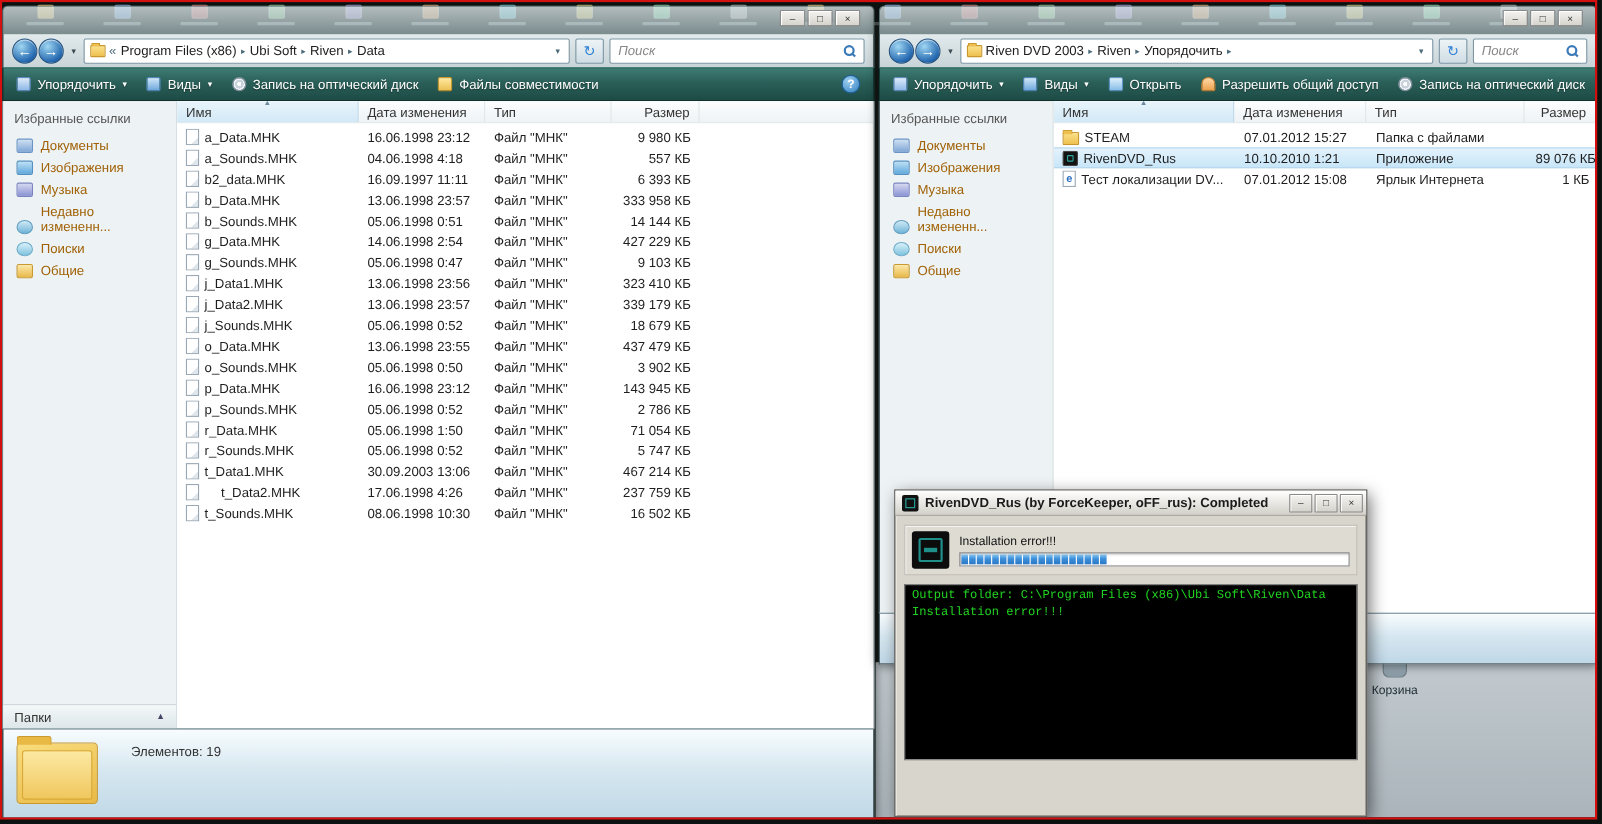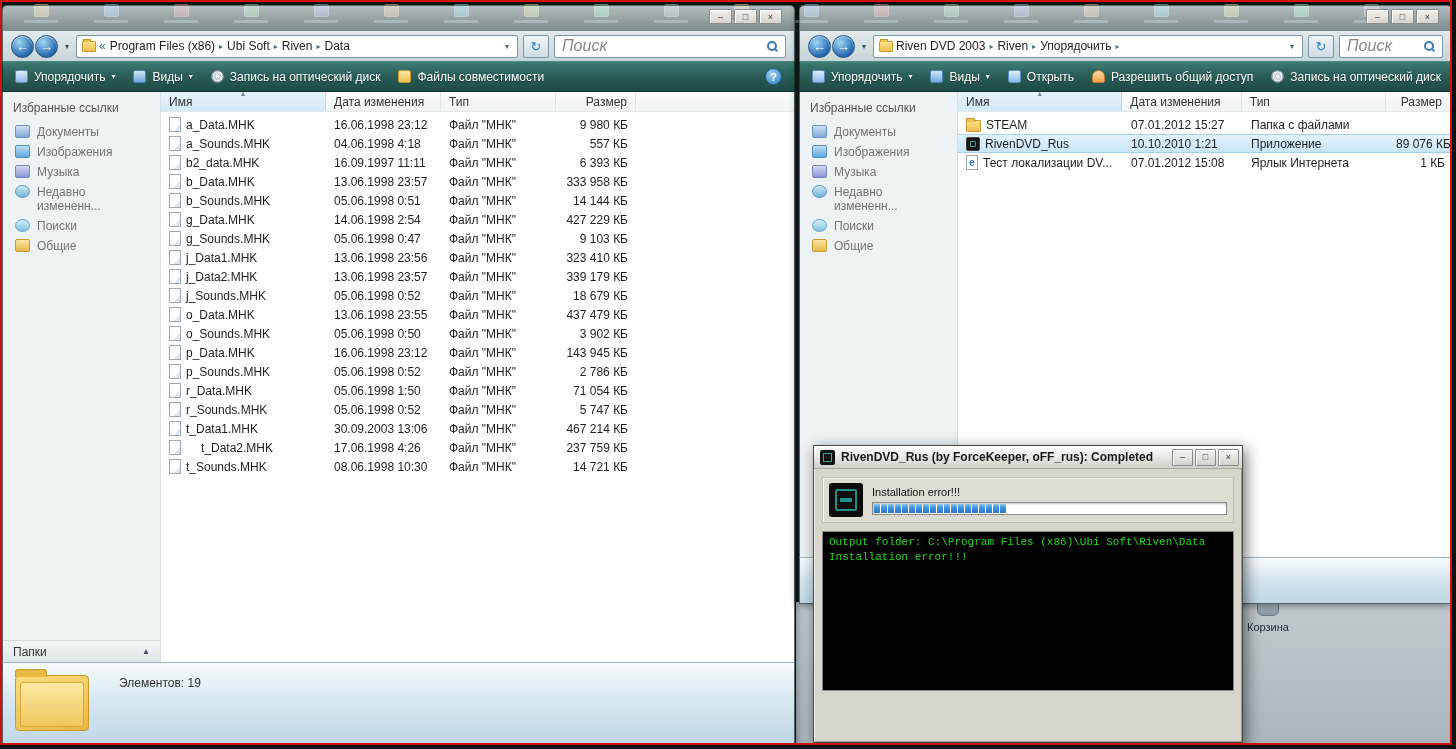--- a/index.html
+++ b/index.html
@@ -51,21 +51,21 @@
   .mini-folder::before { content:""; position:absolute; top:-3px; left:0; width:6px; height:2px; background:#eec04f;
                  border:1px solid #c9992f; border-bottom:none; border-radius:1px 1px 0 0; }
   .crumbs { display:flex; align-items:center; gap:4px; overflow:hidden; white-space:nowrap; }
   .crumb { cursor:pointer; }
   .crumb-sep { font-size:8px; color:#4a6a78; }
   .crumb-sep.ovf { font-size:12px; }
   .addr-caret { margin-left:auto; font-size:8px; color:#4a6a78; padding:0 3px; cursor:pointer; }
   .refreshbtn { width:26px; height:23px; flex:0 0 auto; background:linear-gradient(#eef4f7,#cfdde4); border:1px solid #7d97a5;
                 border-radius:2px; color:#2b7fd4; font-size:13px; display:flex; align-items:center; justify-content:center; cursor:pointer; }
   .searchbox { width:232px; height:23px; flex:0 0 auto; background:#fff; border:1px solid #7d97a5; border-radius:2px;
-               display:flex; align-items:center; padding:0 7px; font-size:16px; cursor:text; }
+               display:flex; align-items:center; padding:0 7px; font-size:12px; cursor:text; }
   .win-right .searchbox { width:104px; }
   .search-ph { color:#888; font-style:italic; }
   .mag { width:11px; height:11px; position:relative; margin-left:auto; }
   .mag::before { content:""; position:absolute; width:6px; height:6px; border:2px solid #3a7ab8; border-radius:50%; left:0; top:0; }
   .mag::after { content:""; position:absolute; width:4px; height:2px; background:#3a7ab8; transform:rotate(45deg); left:7px; top:8px; }
 
   .toolbar { height:31px; background:linear-gradient(#3e7c74,#2a5f58 45%,#1d4b45);
              border-left:1px solid #123a36; border-right:1px solid #123a36; border-top:1px solid #4a8a80; border-bottom:1px solid #10312e;
              display:flex; align-items:center; padding:0 12px; gap:18px; color:#fff; font-size:12px; }
   .tb-item { display:flex; align-items:center; gap:6px; cursor:pointer; text-shadow:0 1px 1px rgba(0,0,0,.45); white-space:nowrap; }
@@ -81,21 +81,21 @@
   .helpbtn { margin-left:auto; width:17px; height:17px; border-radius:50%; flex:0 0 auto;
              background:radial-gradient(circle at 35% 30%,#9fd0f0,#2f7fc0); color:#fff; font-size:11px; font-weight:bold;
              display:flex; align-items:center; justify-content:center; border:1px solid #1f5f96; cursor:pointer; }
 
   .main { display:flex; background:#fff; border-left:1px solid #50646a; border-right:1px solid #50646a; }
   .win-left  .main { height:570px; }
   .win-right .main { height:465px; }
 
   .sidebar { width:158px; background:#edf2f4; border-right:1px solid #d8dfe2; display:flex; flex-direction:column; }
   .side-title { padding:9px 10px 7px; color:#555; font-size:12px; }
-  .side-item { display:flex; align-items:flex-start; gap:7px; padding:3px 12px; font-size:12px; color:#737373; cursor:pointer; }
+  .side-item { display:flex; align-items:flex-end; gap:7px; padding:3px 12px; font-size:12px; color:#a16207; cursor:pointer; }
   .side-icon { width:15px; height:13px; border-radius:2px; flex:0 0 auto; }
   .ic-documents { background:linear-gradient(#cfe0f2,#7fa6d6); border:1px solid #6b94c4; }
   .ic-pictures  { background:linear-gradient(#bfe0f5,#5fa8dd); border:1px solid #528fc0; }
   .ic-music     { background:linear-gradient(#d5d9f0,#8a93d4); border:1px solid #7a83c0; }
   .ic-recent    { background:linear-gradient(#cfeaf5,#6fb3d8); border:1px solid #5f9cc0; border-radius:50%; }
   .ic-searches  { background:linear-gradient(#d8f0f8,#7fc3e0); border:1px solid #6aaac8; border-radius:50%; }
   .ic-public    { background:linear-gradient(#fce8a8,#e8b84a); border:1px solid #c9992f; }
   .folders-bar { margin-top:auto; height:22px; display:flex; align-items:center; justify-content:space-between; padding:0 10px;
                  background:linear-gradient(#f4f8f9,#dde6e9); border-top:1px solid #cfd8db; font-size:12px; color:#333; cursor:pointer; }
   .chev { font-size:8px; color:#446; }
@@ -544,21 +544,21 @@
               <span class="cell" style="width: 115px;">Файл "МНК"</span>
               <span class="cell num" style="width: 80px;">237 759 КБ</span>
             </div>
             <div class="row">
               <span class="cell name" style="width: 165px;">
                 <span class="ficon ic-mhk-file"></span>
                 <span class="fname">t_Sounds.MHK</span>
               </span>
               <span class="cell" style="width: 115px;">08.06.1998 10:30</span>
               <span class="cell" style="width: 115px;">Файл "МНК"</span>
-              <span class="cell num" style="width: 80px;">14 721 КБ</span>
+              <span class="cell num" style="width: 80px;">16 502 КБ</span>
             </div>
           </div>
       </div>
     </div>
     <div class="detailpane">
       <span class="bigfolder"></span>
       <span class="status">Элементов: 19</span>
     </div>
   </div>
 

